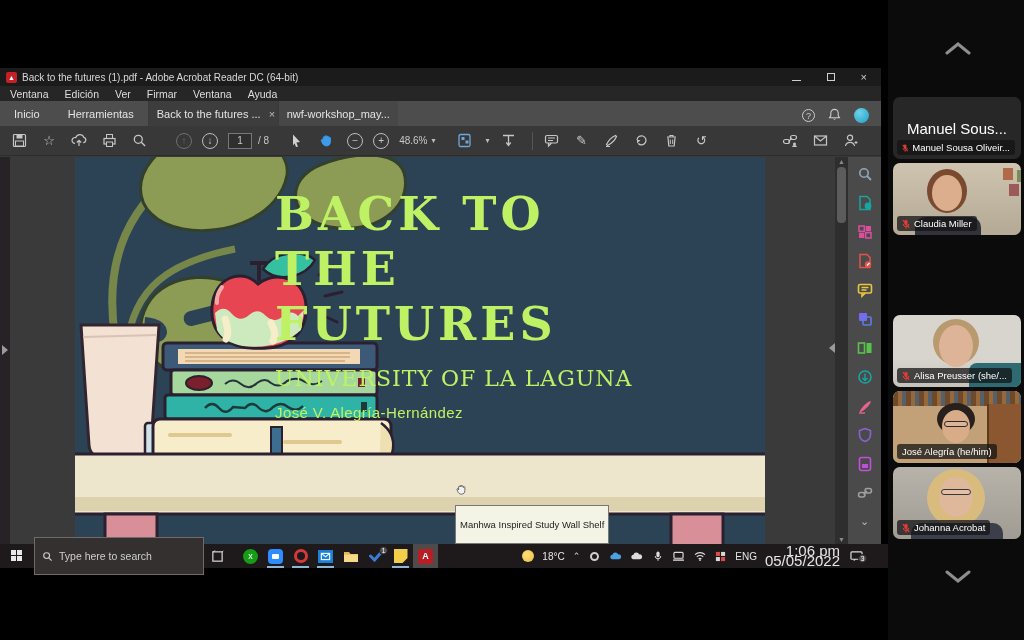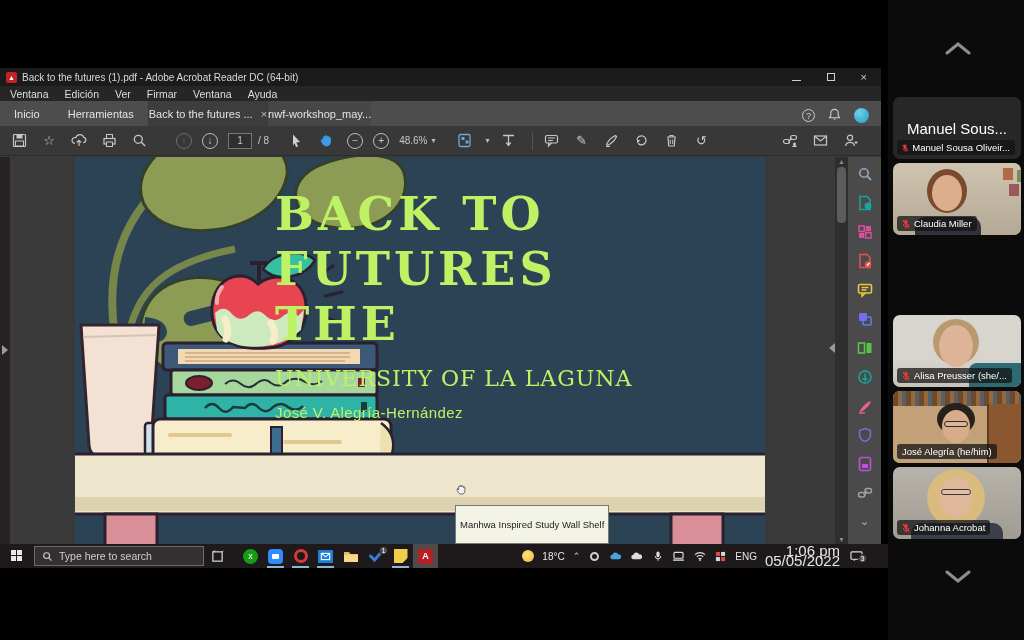--- a/index.html
+++ b/index.html
@@ -9,21 +9,21 @@
   #win{position:absolute;left:0;top:68px;width:881px;height:476px;background:#3a3a3a}
   .titlebar{position:absolute;left:0;top:0;width:100%;height:18px;background:#1b1b1b;display:flex;align-items:center;padding:0 6px;color:#d8d8d8;font-size:10px}
   .pdfbadge{width:11px;height:11px;background:#c42127;border-radius:2px;margin-right:5px;display:inline-flex;align-items:center;justify-content:center;color:#fff;font-size:7px;font-weight:bold}
   .wctrl{margin-left:auto;display:flex;gap:26px;align-items:center;padding-right:8px;color:#cfcfcf;font-size:11px}
   .wctrl span{cursor:default}
   .minbar{display:inline-block;width:9px;height:1px;background:#cfcfcf}
   .restorebox{display:inline-block;width:8px;height:8px;border:1px solid #cfcfcf}
   .menubar{position:absolute;left:0;top:18px;width:100%;height:15px;background:#262626;display:flex;align-items:center;gap:16px;padding:0 10px;color:#dedede;font-size:10.5px}
   .tabbar{position:absolute;left:0;top:33px;width:100%;height:25px;background:#4d4d4d;display:flex;align-items:flex-end;color:#e3e3e3;font-size:11px}
   .tb-link{padding:5px 14px 6px;cursor:default}
-  .doctab{height:25px;display:flex;align-items:center;gap:8px;padding:0 0;background:#474747;border-left:1px solid #3a3a3a;max-width:130px;white-space:nowrap;overflow:hidden}
+  .doctab{height:25px;display:flex;align-items:center;gap:8px;padding:0 8px;background:#474747;border-left:1px solid #3a3a3a;max-width:130px;white-space:nowrap;overflow:hidden}
   .doctab.active{background:#3d3d3d}
   .doctab .x{color:#bbb;font-size:11px}
   .tabbar-right{margin-left:auto;display:flex;align-items:center;gap:13px;padding:0 12px 3px 0}
   .helpcirc{width:13px;height:13px;border:1px solid #ccc;border-radius:50%;display:inline-flex;align-items:center;justify-content:center;font-size:9px;color:#ccc}
   .avatar{width:15px;height:15px;border-radius:50%;background:radial-gradient(circle at 35% 30%,#6fd3e8,#1f9ec9)}
   .toolbar{position:absolute;left:0;top:58px;width:100%;height:30px;background:#383838;border-bottom:1px solid #2c2c2c;display:flex;align-items:center;padding:0 10px;color:#c8c8c8}
   .ti{display:inline-flex;align-items:center;justify-content:center;width:18px;height:18px;margin-right:12px;flex:none}
   .ti svg{display:block}
   .glyph{font-size:13px;line-height:1}
   .circbtn{width:16px;height:16px;border:1.2px solid #bdbdbd;border-radius:50%;display:inline-flex;align-items:center;justify-content:center;font-size:10px;margin-right:10px;flex:none}
@@ -50,21 +50,21 @@
   .collapse-tri{position:absolute;right:46px;top:186px;width:0;height:0;border-top:5px solid transparent;border-bottom:5px solid transparent;border-right:6px solid #9a9a9a}
   .toolscol{position:absolute;right:0;top:0;width:33px;height:100%;background:#4a4a4a;display:flex;flex-direction:column;align-items:center;padding-top:8px;gap:12px}
   .toolscol .tc{width:17px;height:17px;flex:none;display:flex;align-items:center;justify-content:center}
   .whitehandle{position:absolute;right:0;top:148px;width:3px;height:24px;background:#fff;border-radius:2px}
 
   
   #taskbar{position:absolute;left:0;top:544px;width:888px;height:24px;background:#1e1a1b;display:flex;align-items:center;color:#e6e6e6}
   .startbtn{width:34px;height:24px;display:flex;align-items:center;justify-content:center}
   .winflag{width:12px;height:12px;display:grid;grid-template-columns:5px 5px;grid-template-rows:5px 5px;gap:1px}
   .winflag i{background:#e8e8e8}
-  .searchbox{width:170px;height:20px;background:#33302f;border:1px solid #6f6b6a;display:flex;align-items:center;gap:6px;padding:5px 7px;font-size:10.5px;color:#cfcfcf}
+  .searchbox{width:170px;height:38px;background:#33302f;border:1px solid #6f6b6a;display:flex;align-items:center;gap:6px;padding:5px 7px;font-size:10.5px;color:#cfcfcf}
   .taskview{width:26px;height:24px;display:flex;align-items:center;justify-content:center}
   .appcell{width:25px;height:24px;display:flex;align-items:center;justify-content:center;position:relative;flex:none}
   .appcell.running::after{content:"";position:absolute;left:4px;bottom:0;width:17px;height:2px;background:#8fb8d8}
   .appcell.activeapp{background:#4f4a4b}
   .badge{position:absolute;right:0;top:2px;background:#555;color:#fff;border-radius:50%;width:9px;height:9px;font-size:6.5px;display:flex;align-items:center;justify-content:center;border:1px solid #1e1a1b}
   .tray{margin-left:auto;display:flex;align-items:center;gap:8px;padding-right:24px;font-size:10px}
   .tico{display:inline-flex;align-items:center;justify-content:center;width:13px;height:13px;flex:none}
   .clock{text-align:right;font-size:15px;line-height:10.5px}
   .sun{width:12px;height:12px;border-radius:50%;background:radial-gradient(circle at 40% 40%,#ffe27a,#e8b93e)}
 
@@ -309,22 +309,22 @@
         <rect x="30" y="357" width="52" height="32" fill="#d98f97" stroke="#2a2030" stroke-width="3"></rect>
       </svg>
 
       <svg width="330" height="387" viewBox="360 0 330 387" style="position:absolute;left:360px;top:0">
         <rect x="354" y="297" width="340" height="60" fill="#eee6cc" stroke="#2a2030" stroke-width="3"></rect>
         <rect x="354" y="340" width="340" height="14" fill="#ddd2ae"></rect>
         <rect x="596" y="357" width="52" height="32" fill="#d98f97" stroke="#2a2030" stroke-width="3"></rect>
       </svg>
       <div class="slide-text">
         <div class="stitle">BACK TO</div>
+        <div class="stitle">THE</div>
         <div class="stitle">FUTURES</div>
-        <div class="stitle">THE</div>
         <div class="ssub">UNIVERSITY OF LA LAGUNA</div>
         <div class="sauthor">José V. Alegría-Hernández</div>
       </div>
     </div>
 
     <span class="handcur"><svg width="13" height="15" viewBox="0 0 15 15">
           <path d="M4.2 8V4.6a.9.9 0 0 1 1.8 0V3.6a.9.9 0 0 1 1.8 0v.6a.9.9 0 0 1 1.8 0v1a.9.9 0 0 1 1.8 0v3.6c0 2.6-1.6 4.1-3.9 4.1-2.1 0-3.6-1.3-4.3-3.1l-.9-2.3c-.3-.8.8-1.4 1.3-.7z" fill="#f2f2f2" stroke="#555" stroke-width="1"></path>
         </svg></span>
     <div class="tooltip">Manhwa Inspired Study Wall Shelf</div>
 

